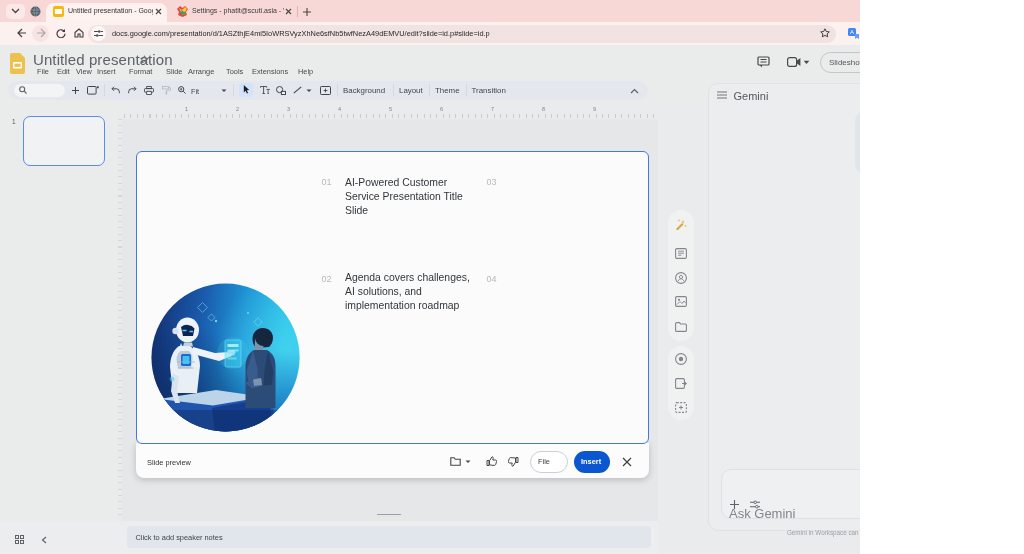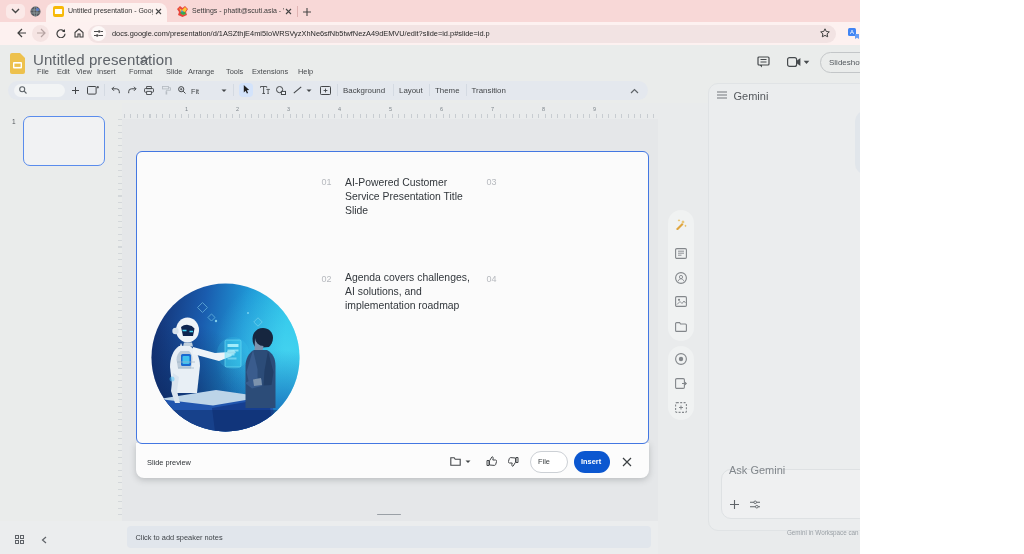--- a/index.html
+++ b/index.html
@@ -468,21 +468,21 @@
   <svg class="abs" style="left:998px;top:90.5px" width="9" height="9" viewBox="0 0 9 9">
       <path d="M1 1l7 7M8 1L1 8" stroke="#6b6f73" stroke-width="1.1"></path>
     </svg>
 
   <div class="abs" style="left:854.5px;top:111px;width:150px;height:63px;background:#e1e6eb;border-radius:10px;"></div>
   <svg class="abs" style="left:986px;top:123px" width="8" height="6" viewBox="0 0 8 6">
       <path d="M1 1l3 3.5L7 1" stroke="#74787c" stroke-width="1.2" fill="none"></path>
     </svg>
 
   <div class="abs" style="left:720.5px;top:468.5px;width:284px;height:50.5px;background:#eff0f1;border:1px solid #dee1e3;border-radius:10px;box-sizing:border-box;"></div>
-  <div class="abs" style="left:729px;top:464px;font-size:11px;color:#80868b;">Ask Gemini</div>
+  <div class="abs" style="left:729px;top:506px;font-size:13px;color:#80868b;">Ask Gemini</div>
   <svg class="abs" style="left:730px;top:499.5px" width="9" height="9" viewBox="0 0 9 9">
       <path d="M4.5 0v9M0 4.5h9" stroke="#5f6368" stroke-width="1.1"></path>
     </svg>
   <svg class="abs" style="left:749.5px;top:499.5px" width="10" height="9" viewBox="0 0 10 9">
       <path d="M0 2.3h4M6.5 2.3H10M0 6.7h5.5M8 6.7h2" stroke="#5f6368" stroke-width="1.1"></path>
       <circle cx="5.2" cy="2.3" r="1.3" fill="none" stroke="#5f6368" stroke-width=".9"></circle>
       <circle cx="6.8" cy="6.7" r="1.3" fill="none" stroke="#5f6368" stroke-width=".9"></circle>
     </svg>
   <div class="abs" style="left:980.5px;top:496.5px;width:15px;height:15px;border-radius:50%;background:#dddfe2;"></div>
   <svg class="abs" style="left:984.5px;top:499.5px" width="7" height="9" viewBox="0 0 7 9">

